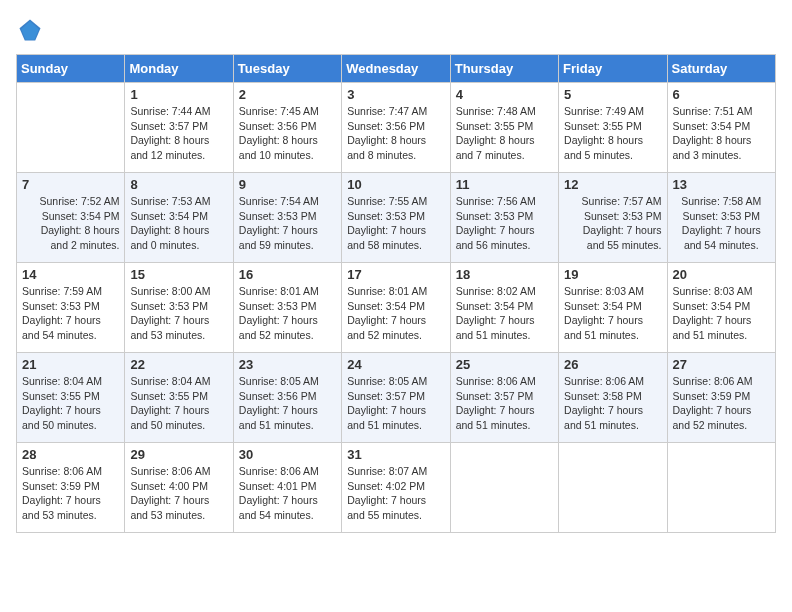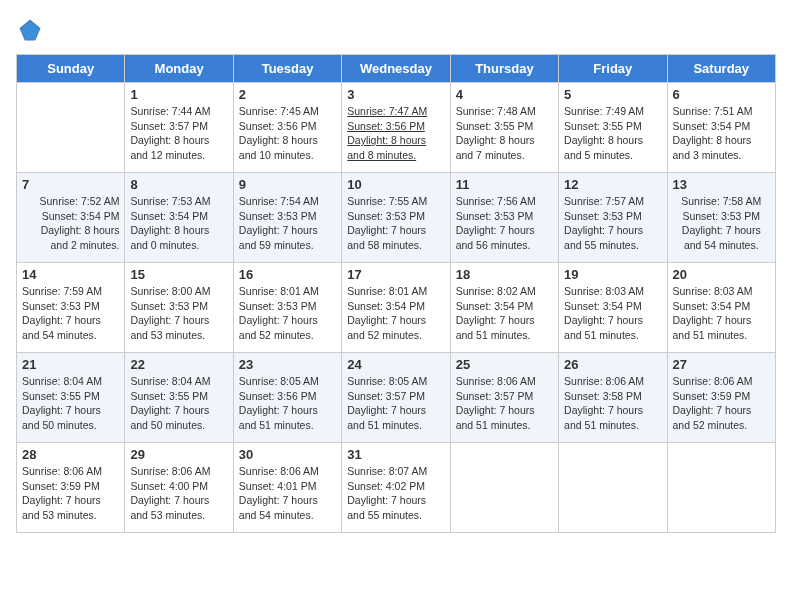--- a/index.html
+++ b/index.html
@@ -46,21 +46,21 @@
       width: 100%;
       border-collapse: collapse;
       table-layout: fixed;
     }
     th {
       background-color: #3a7fd5;
       color: #fff;
       font-size: 13px;
       font-weight: bold;
       padding: 6px 4px;
-      text-align: center;
+      text-align: left;
       border: 1px solid #ccc;
     }
     td {
       border: 1px solid #ccc;
       vertical-align: top;
       padding: 4px 5px;
       font-size: 11px;
       color: #333;
       height: 90px;
     }
@@ -124,21 +124,21 @@
         </td>
         <td>
           <span class="day-num">2</span>
           <div class="cell-info" style="white-space: pre-wrap;">Sunrise: 7:45 AM
 Sunset: 3:56 PM
 Daylight: 8 hours
 and 10 minutes.</div>
         </td>
         <td>
           <span class="day-num">3</span>
-          <div class="cell-info" style="white-space: pre-wrap; text-decoration: underline;">Sunrise: 7:47 AM
+          <div class="cell-info" style="white-space: pre-wrap;">Sunrise: 7:47 AM
 Sunset: 3:56 PM
 Daylight: 8 hours
 and 8 minutes.</div>
         </td>
         <td>
           <span class="day-num">4</span>
           <div class="cell-info" style="white-space: pre-wrap;">Sunrise: 7:48 AM
 Sunset: 3:55 PM
 Daylight: 8 hours
 and 7 minutes.</div>
@@ -189,21 +189,21 @@
         </td>
         <td>
           <span class="day-num">11</span>
           <div class="cell-info" style="white-space: pre-wrap;">Sunrise: 7:56 AM
 Sunset: 3:53 PM
 Daylight: 7 hours
 and 56 minutes.</div>
         </td>
         <td>
           <span class="day-num">12</span>
-          <div class="cell-info" style="white-space: pre-wrap;">Sunrise: 7:57 AM
+          <div class="cell-info" style="white-space: pre-wrap; text-align: right;">Sunrise: 7:57 AM
 Sunset: 3:53 PM
 Daylight: 7 hours
 and 55 minutes.</div>
         </td>
         <td>
           <span class="day-num">13</span>
           <div class="cell-info" style="white-space: pre-wrap; text-align: center;">Sunrise: 7:58 AM
 Sunset: 3:53 PM
 Daylight: 7 hours
 and 54 minutes.</div>

